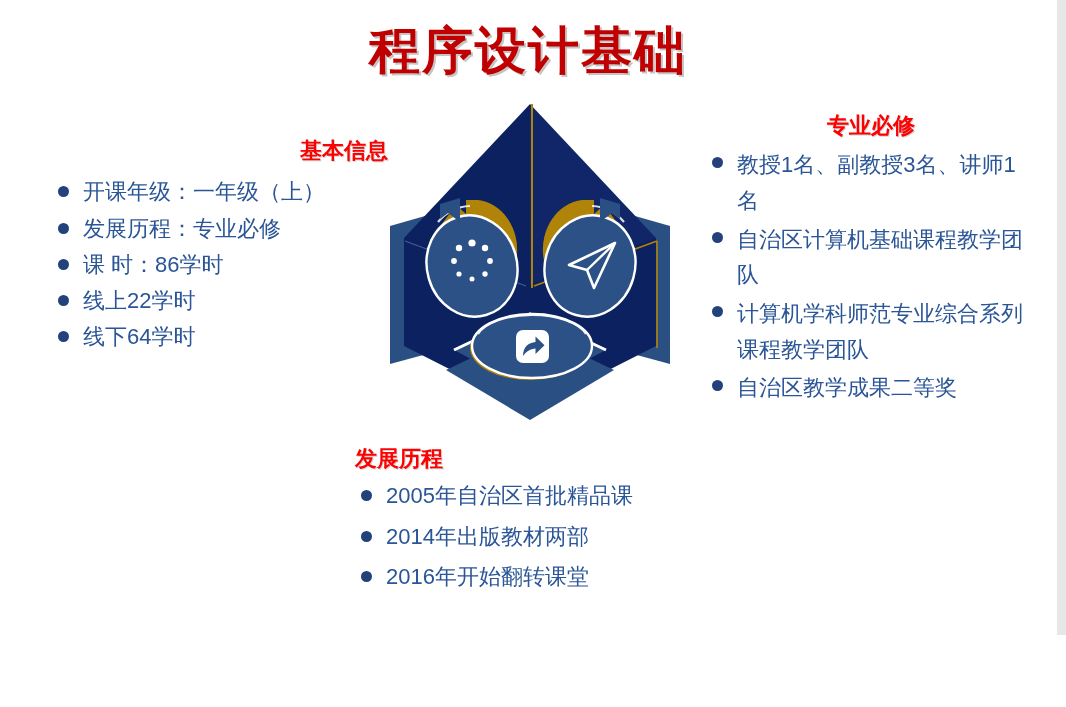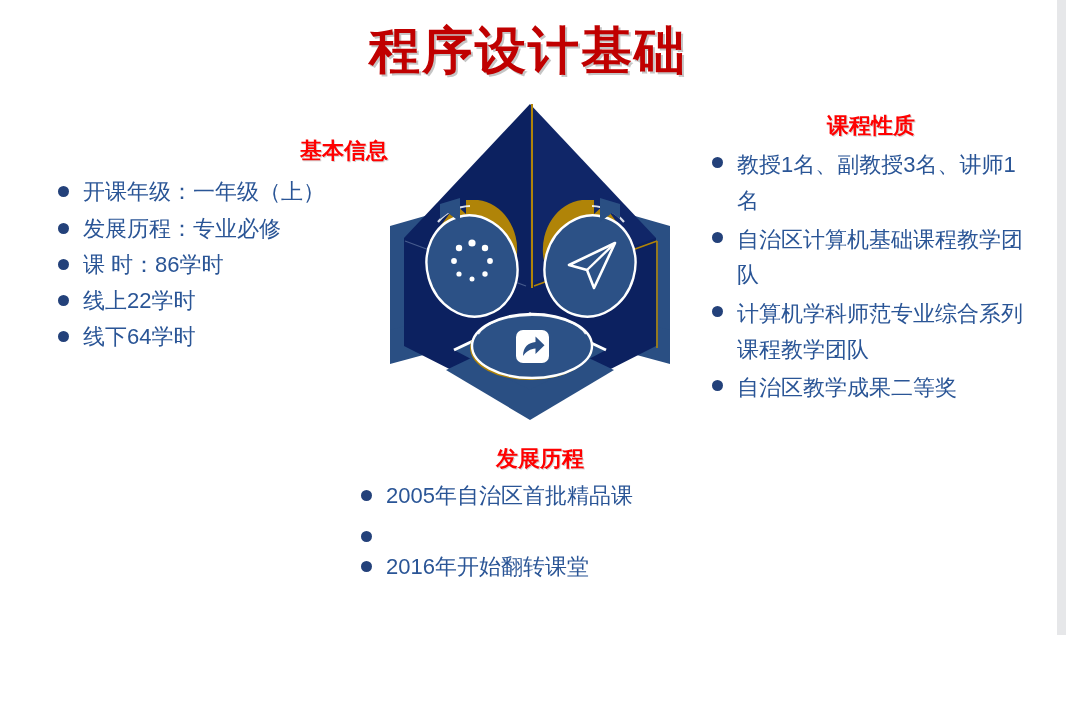--- a/index.html
+++ b/index.html
@@ -114,21 +114,20 @@
   #section-team .bullet-text { line-height: 1.62; }
 
   
   #section-history {
     position: absolute;
     left: 345px;
     top: 446px;
     width: 380px;
   }
   #section-history .section-heading {
-    text-align: center;
     margin-bottom: 8px;
     padding-left: 10px;
   }
   #section-history .bullet-item { margin-bottom: 9px; }
   #section-history .bullet-dot { margin-left: 16px; }
   #section-history .bullet-text { white-space: nowrap; }
 
   
   #cube-graphic {
     position: absolute;
@@ -246,21 +245,21 @@
         <span class="bullet-text">          线上22学时</span>
       </li>
       <li class="bullet-item">
         <span class="bullet-dot"></span>
         <span class="bullet-text">          线下64学时</span>
       </li>
     </ul>
   </div>
 
   <div id="section-team">
-    <div class="section-heading">课程性质</div>
+    <div class="section-heading">专业必修</div>
     <ul class="bullet-list">
       <li class="bullet-item">
         <span class="bullet-dot"></span>
         <span class="bullet-text">教授1名、副教授3名、讲师1名</span>
       </li>
       <li class="bullet-item">
         <span class="bullet-dot"></span>
         <span class="bullet-text">自治区计算机基础课程教学团队</span>
       </li>
       <li class="bullet-item">
@@ -276,20 +275,21 @@
 
   <div id="section-history">
     <div class="section-heading">发展历程</div>
     <ul class="bullet-list">
       <li class="bullet-item">
         <span class="bullet-dot"></span>
         <span class="bullet-text">2005年自治区首批精品课</span>
       </li>
       <li class="bullet-item">
         <span class="bullet-dot"></span>
+        <span class="bullet-text">2014年出版教材两部</span>
       </li>
       <li class="bullet-item">
         <span class="bullet-dot"></span>
         <span class="bullet-text">2016年开始翻转课堂</span>
       </li>
     </ul>
   </div>
 
   <div id="edge-strip"></div>
 </div>

